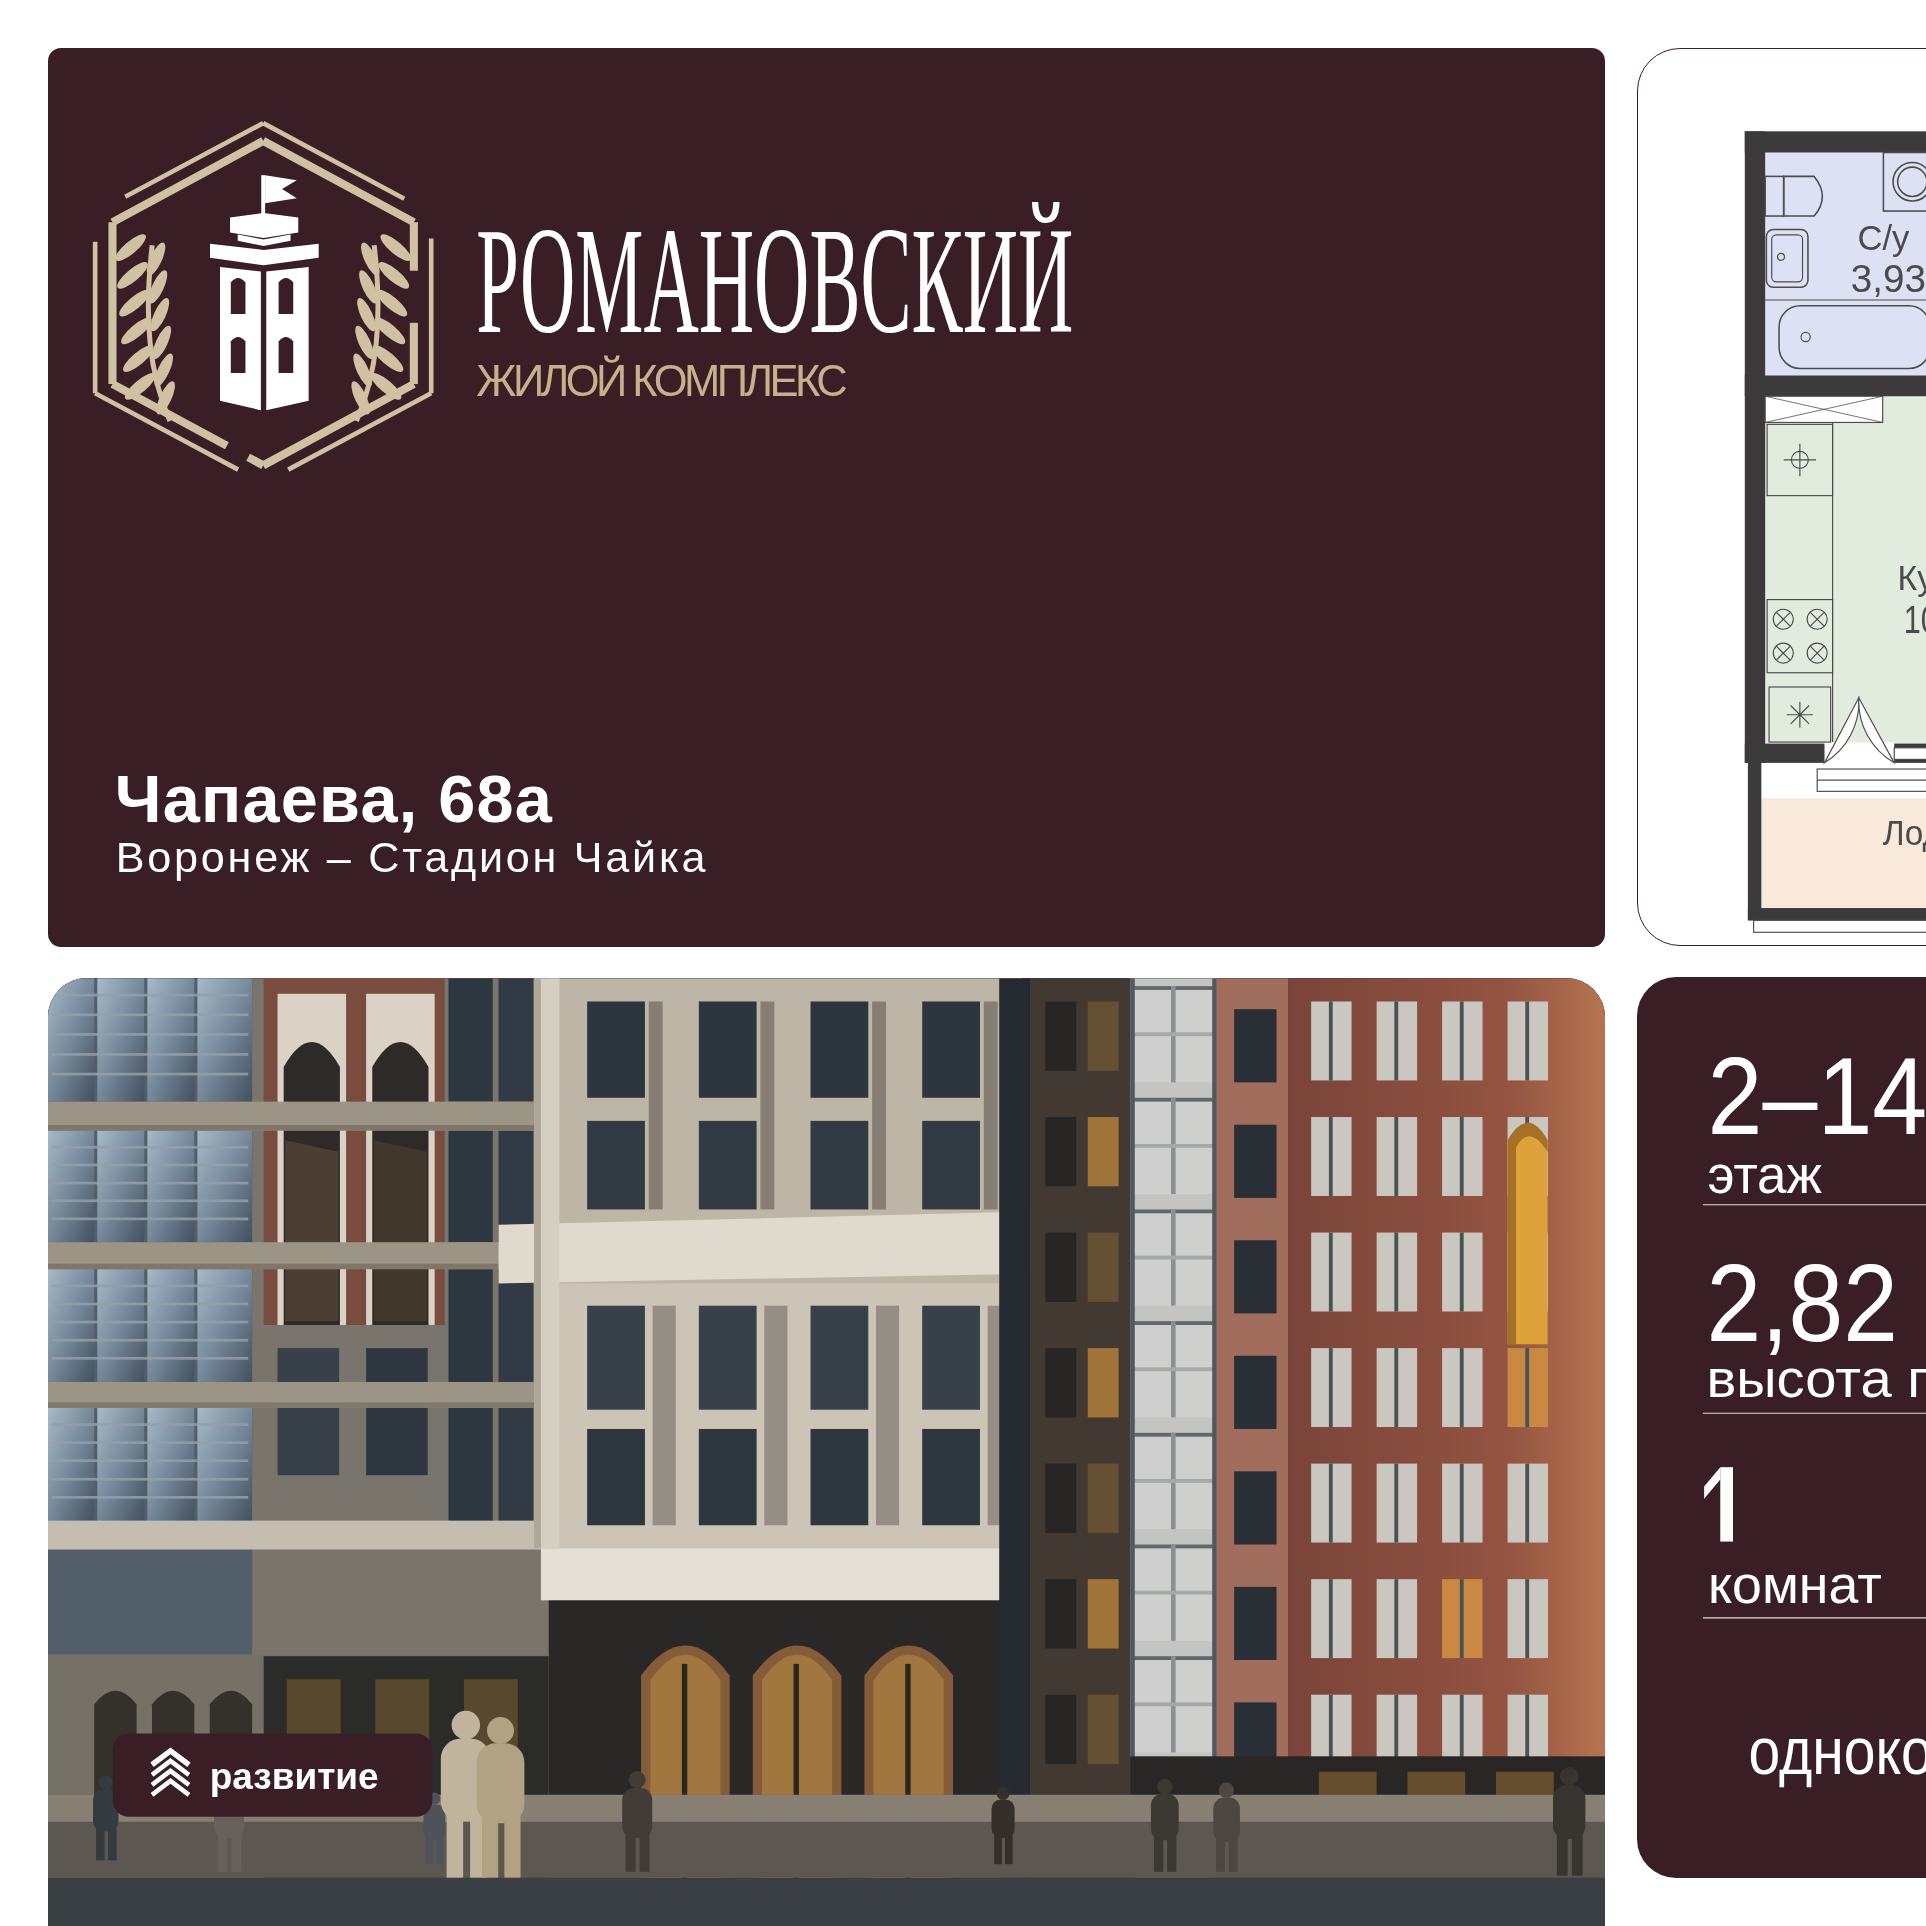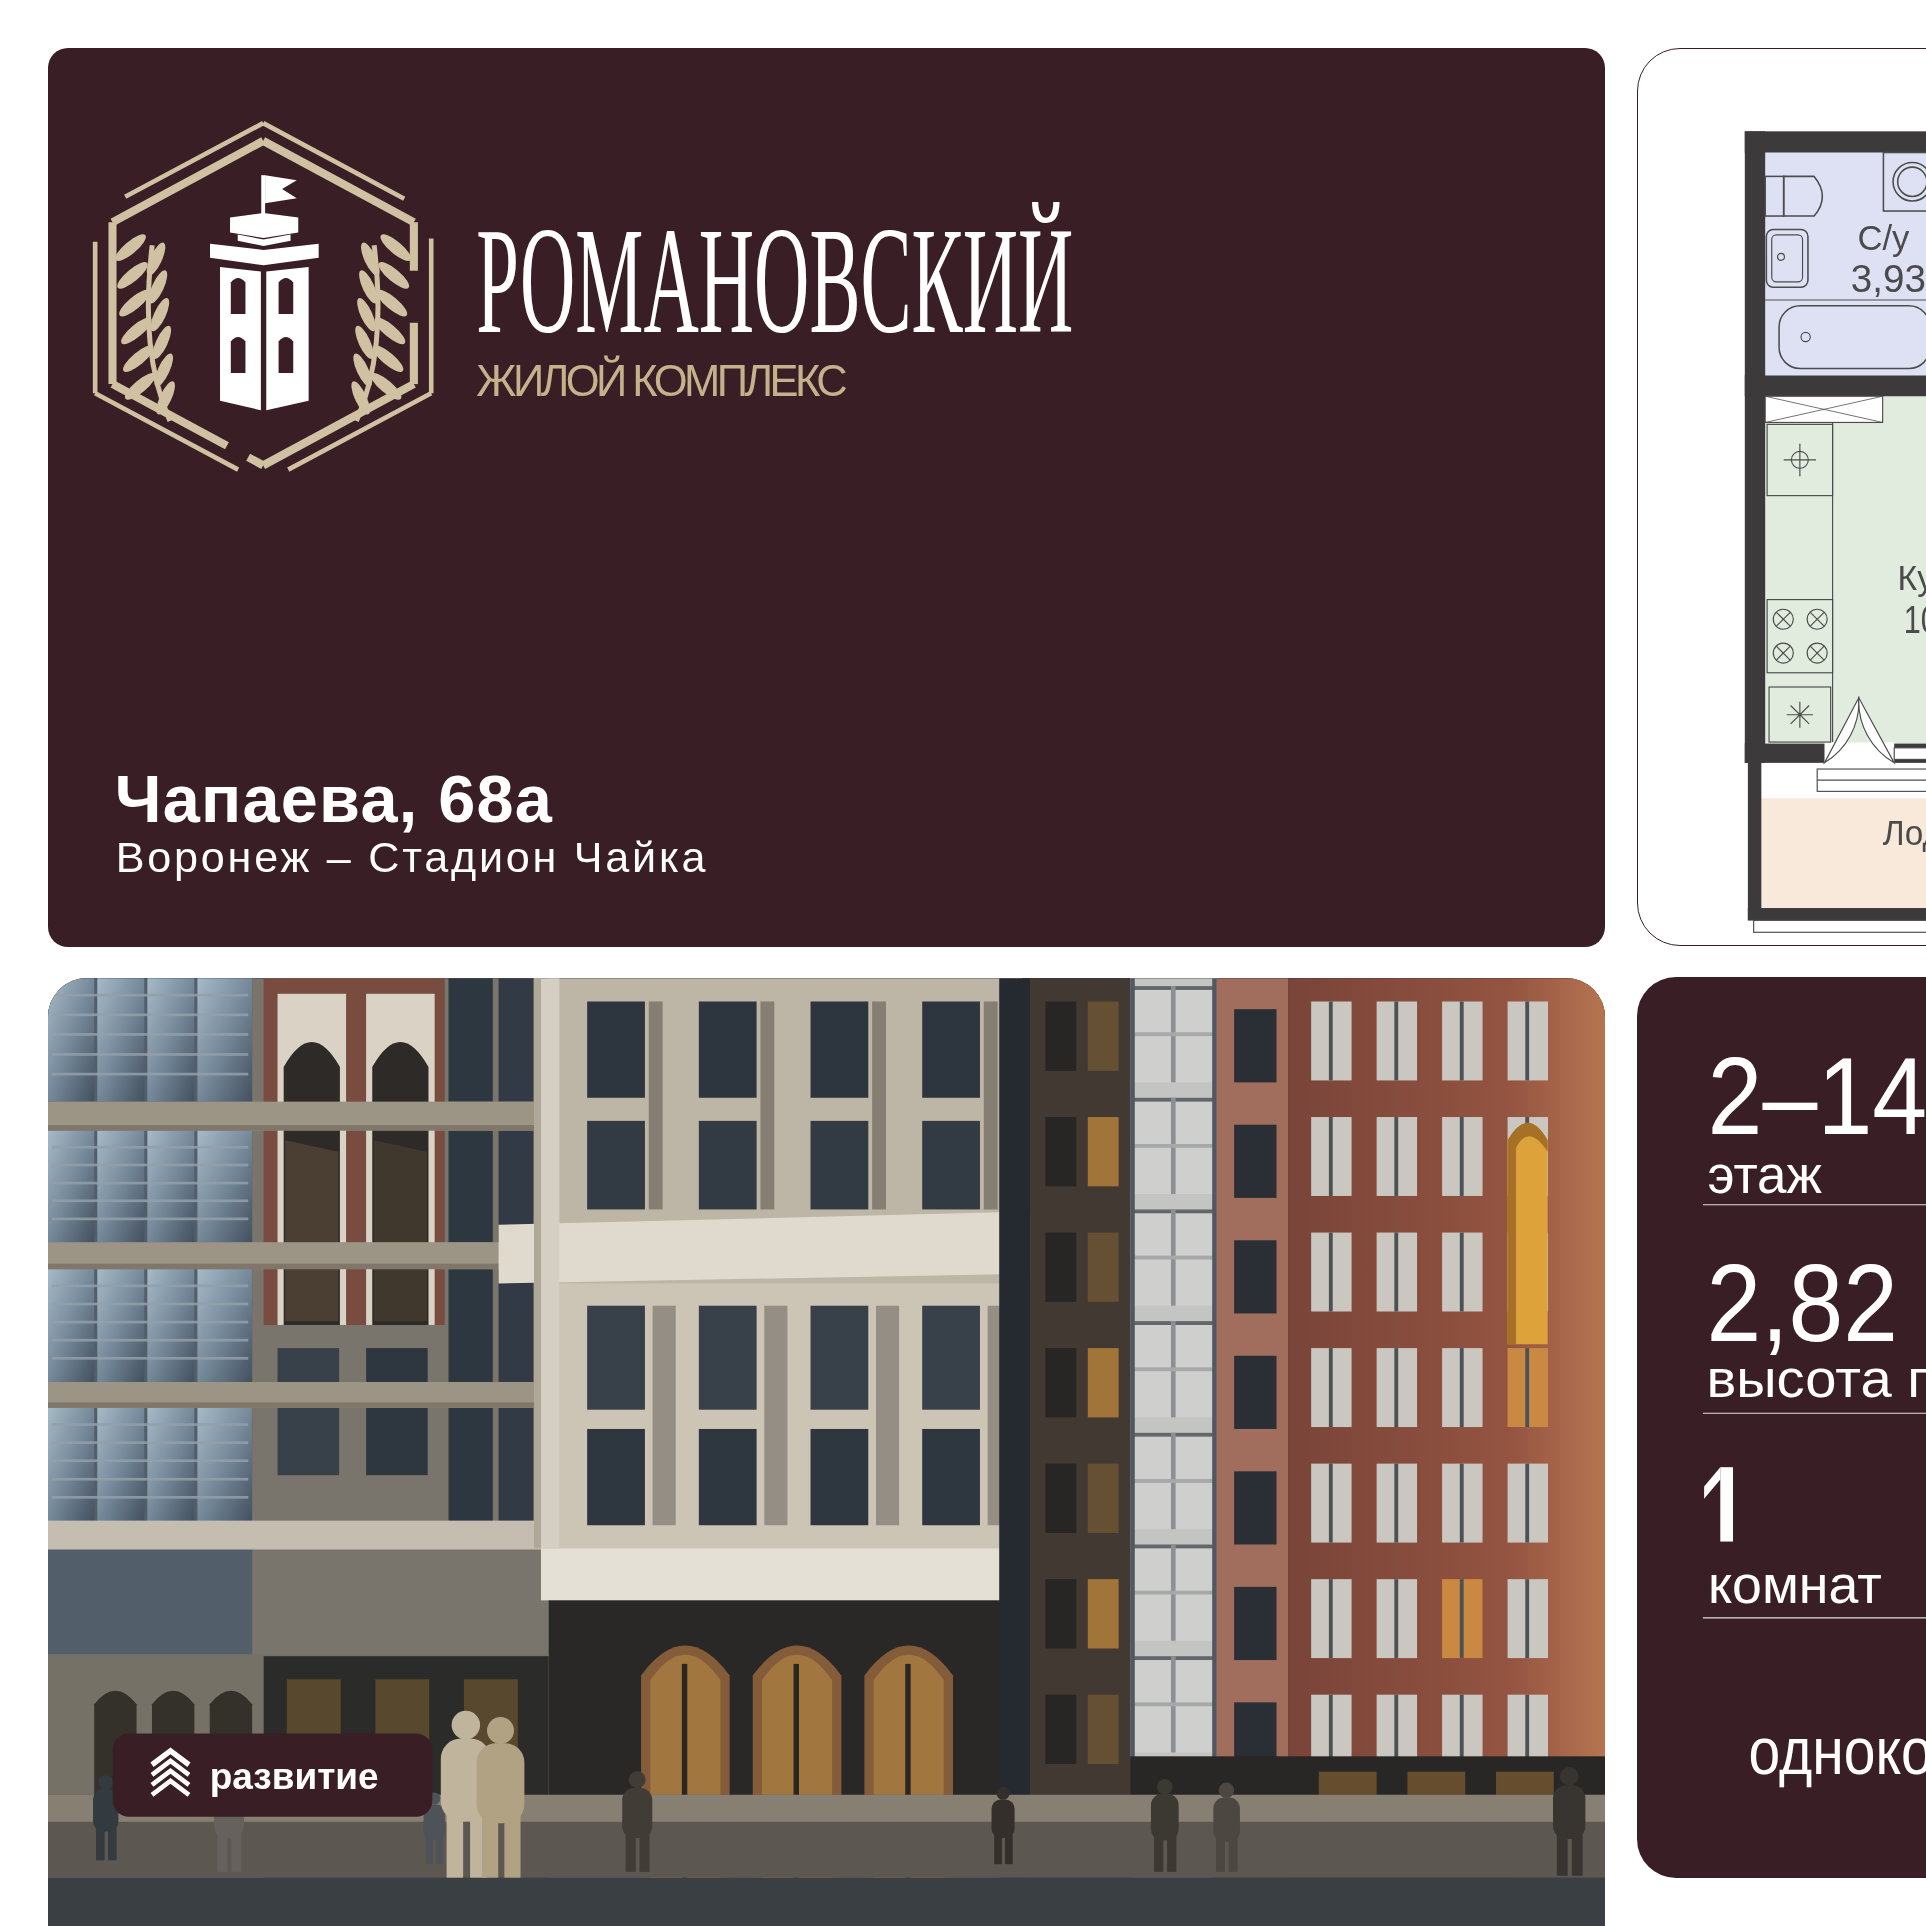--- a/index.html
+++ b/index.html
@@ -1,19 +1,19 @@
 <!DOCTYPE html>
 <html style="font-size:6.2px"><head>
 <meta charset="utf-8">
 <style>
   html,body{margin:0;padding:0;}
   body{width:2568px;height:1926px;background:#ffffff;position:relative;overflow:hidden;
        font-family:"Liberation Sans", sans-serif;}
   .abs{position:absolute;}
-  #card1{left:48px;top:48px;width:1557px;height:899px;background:#3A1E25;border-radius:20px;}
+  #card1{left:48px;top:48px;width:1557px;height:899px;background:#3A1E25;border-radius:13px;}
   #card2{left:1637px;top:48px;width:883px;height:898px;background:#ffffff;
          border:1.9px solid #3A1E25;border-radius:43px;box-sizing:border-box;overflow:hidden;}
   #photo{left:48px;top:978px;width:1557px;height:1032px;border-radius:39px;overflow:hidden;background:#3a3f44;}
   #panel{left:1637px;top:977px;width:883px;height:901px;background:#3A1E25;border-radius:39px;color:#fff;}
 </style>
 </head>
 <body>
 <div id="card1" class="abs">
 <svg class="abs" style="left:0;top:0;" width="482" height="501" viewBox="0 0 1250 1300">
 <line x1="167" y1="452" x2="558" y2="241" stroke="#CFC1A1" stroke-width="21"></line>

